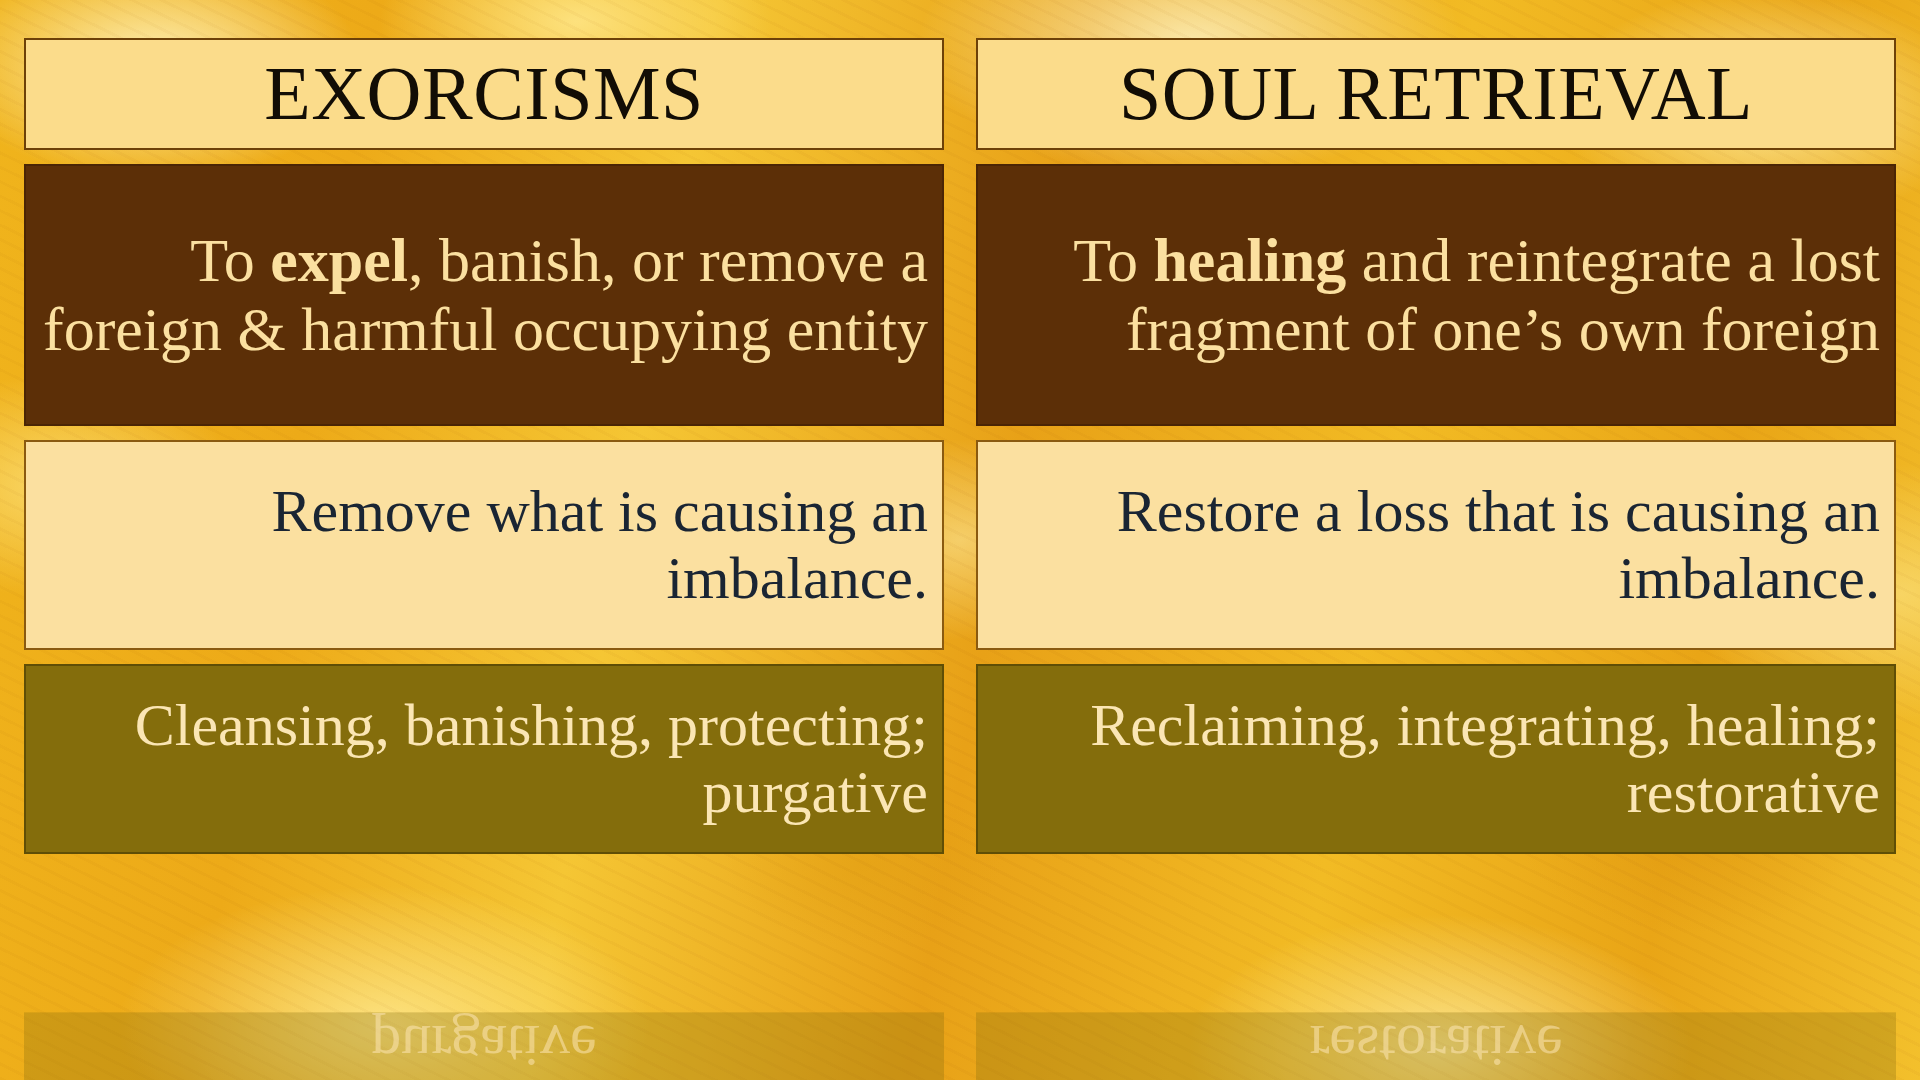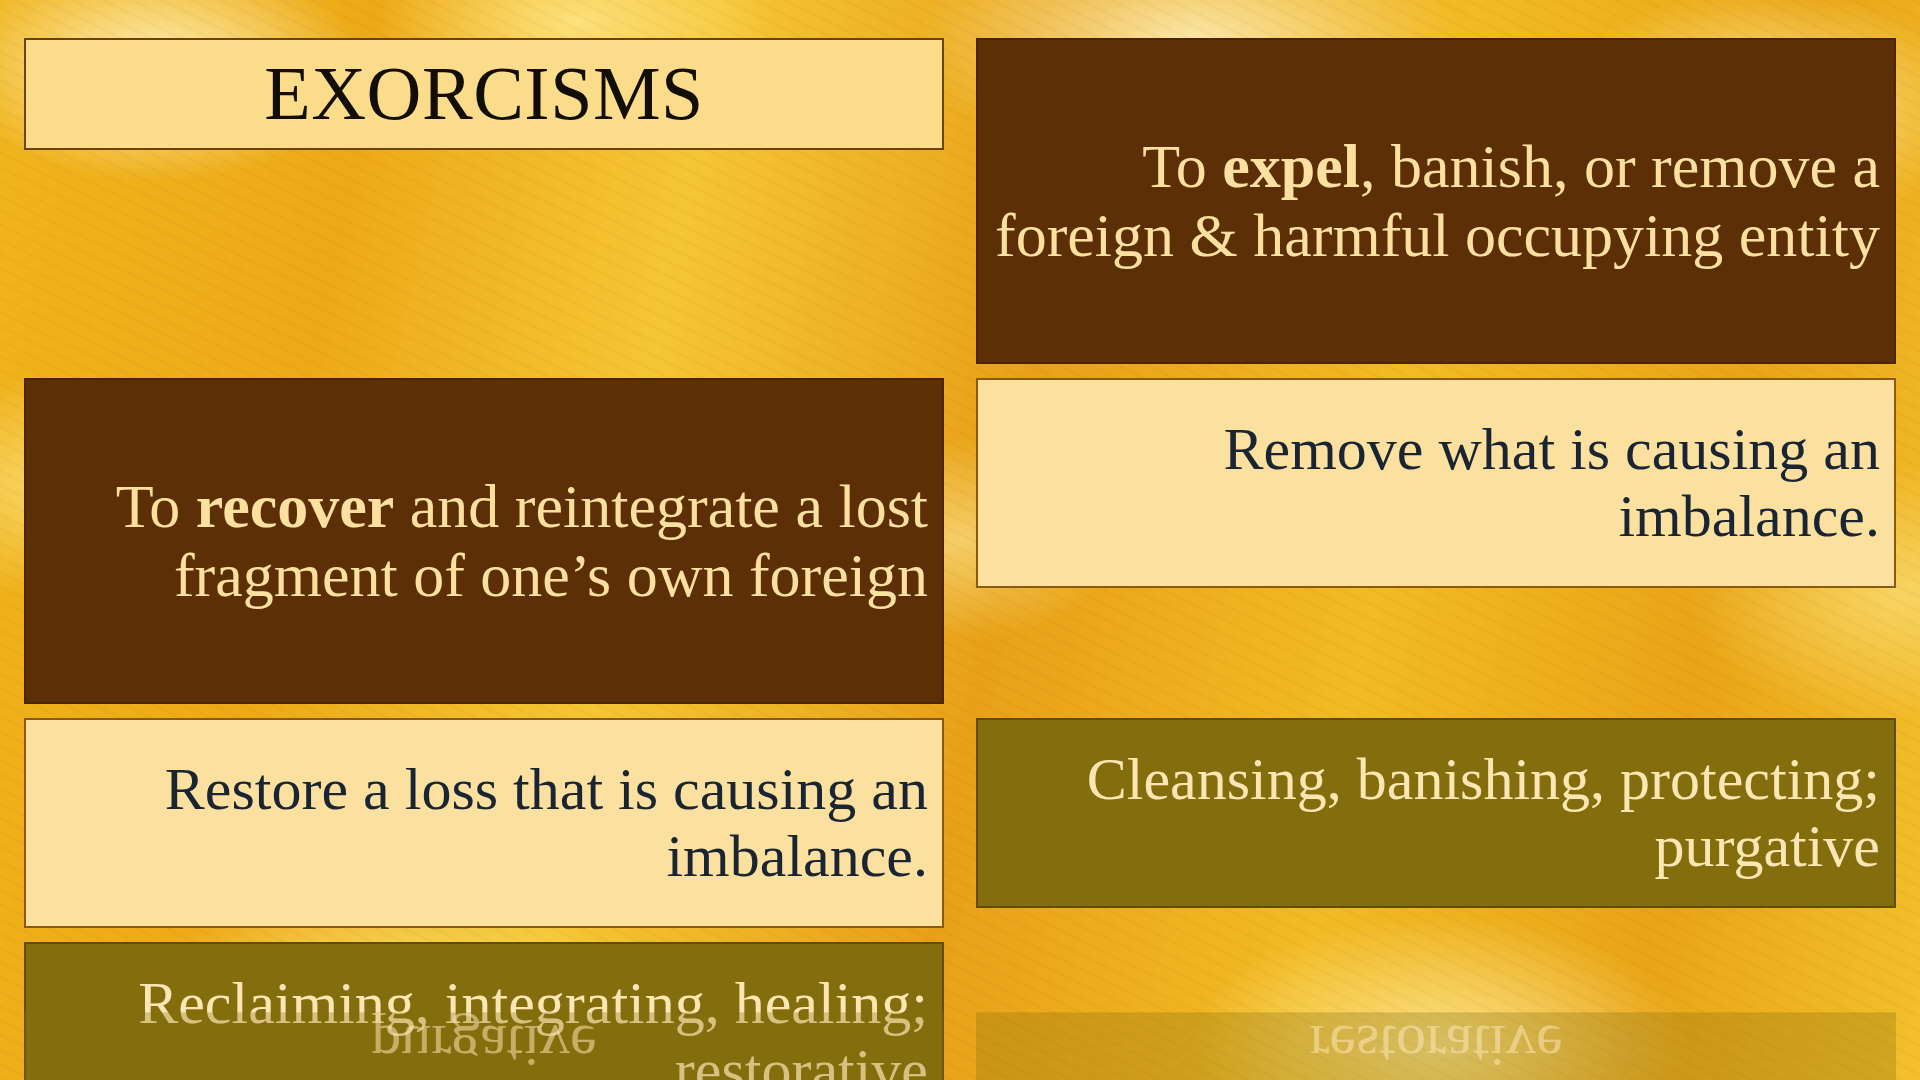--- a/index.html
+++ b/index.html
@@ -73,21 +73,21 @@
     background: #fbdc8b;
     color: #120d05;
     font-size: 76px;
     height: 112px;
     letter-spacing: .5px;
   }
   .cell-dark {
     background: #5c2f07;
     color: #fbe0a0;
     font-size: 62px;
-    height: 326px;
+    height: 262px;
     border-color: #4a2505;
   }
   .cell-light {
     background: #fbe0a0;
     color: #1a2533;
     font-size: 60px;
     height: 210px;
     border-color: #8a5a10;
   }
   .cell-olive {
@@ -130,30 +130,33 @@
 <body>
 
 <div id="bg"></div>
 
 <div id="grid">
 
   <div class="cell cell-header">
     <span>EXORCISMS</span>
   </div>
 
+  <div class="cell cell-header">
+    <span>SOUL RETRIEVAL</span>
+  </div>
 
   <div class="cell cell-dark">
     <div>
       <span>To </span><b>expel</b><span>, banish, or remove a foreign &amp; harmful occupying entity</span>
     </div>
   </div>
 
   <div class="cell cell-dark">
     <div>
-      <span>To </span><b>recover</b><span> and reintegrate a lost fragment of one’s own foreign</span>
+      <span>To </span><b>healing</b><span> and reintegrate a lost fragment of one’s own foreign</span>
     </div>
   </div>
 
   <div class="cell cell-light">
     <span>Remove what is causing an imbalance.</span>
   </div>
 
   <div class="cell cell-light">
     <span>Restore a loss that is causing an imbalance.</span>
   </div>

